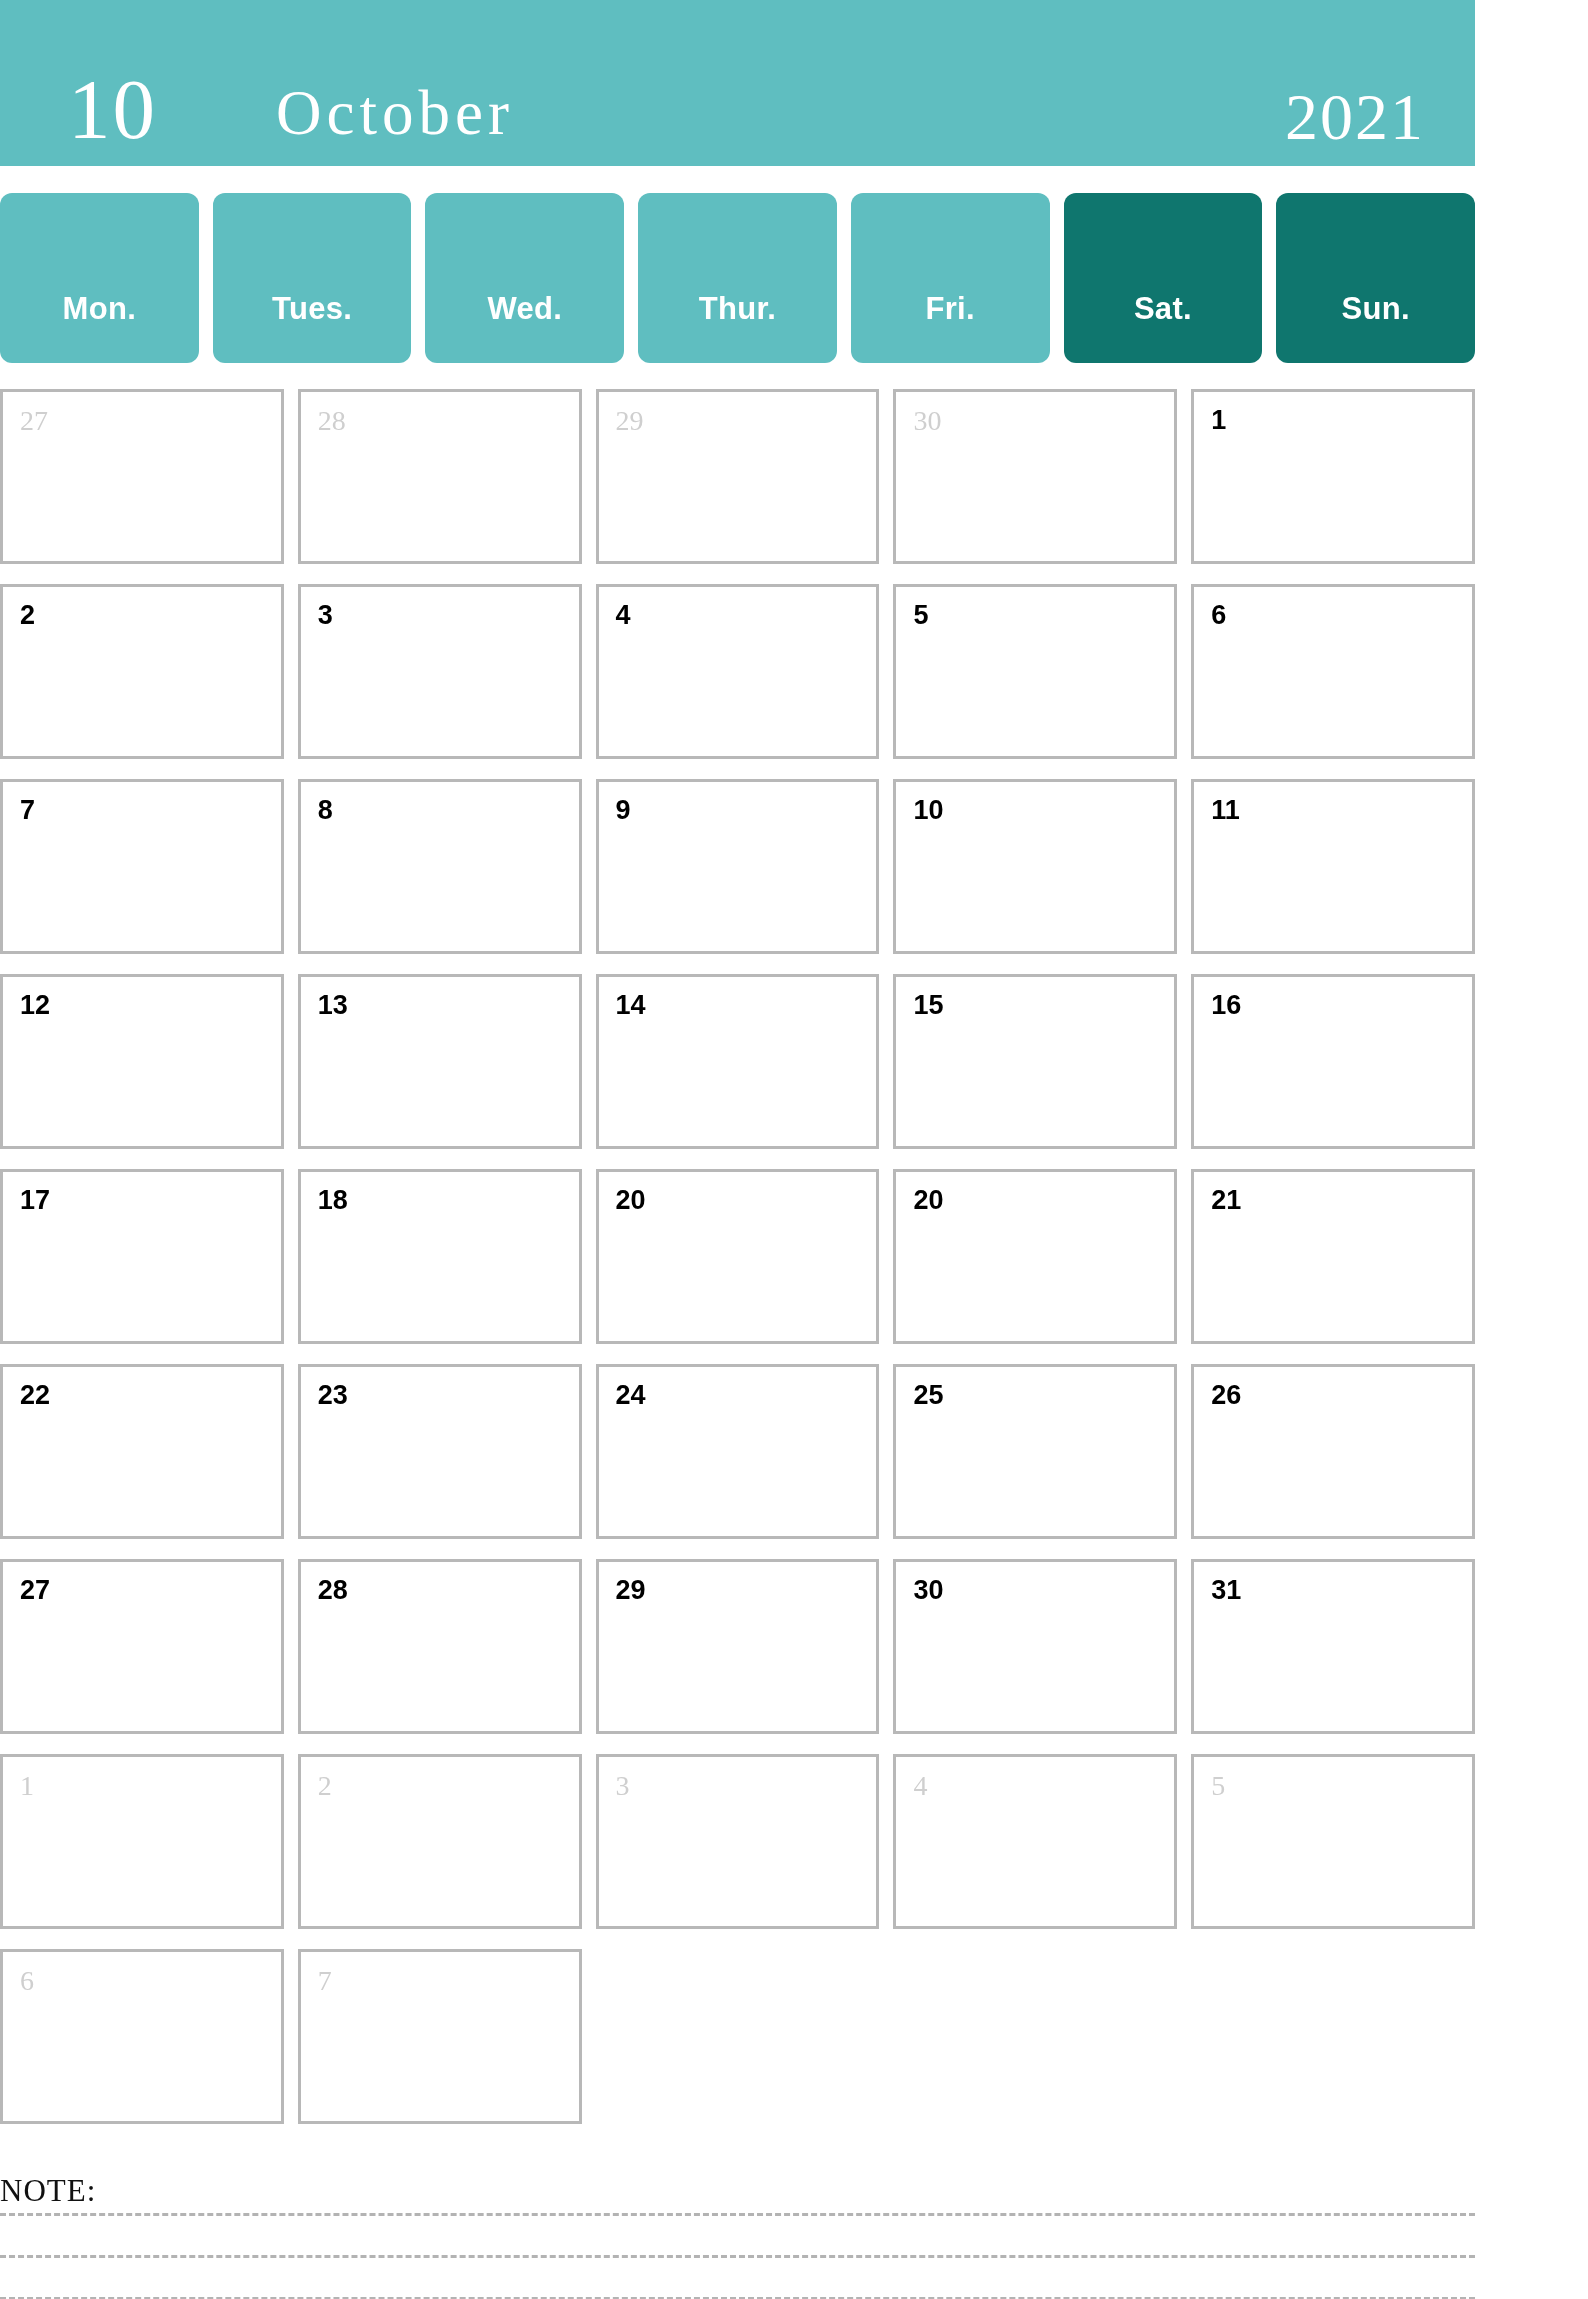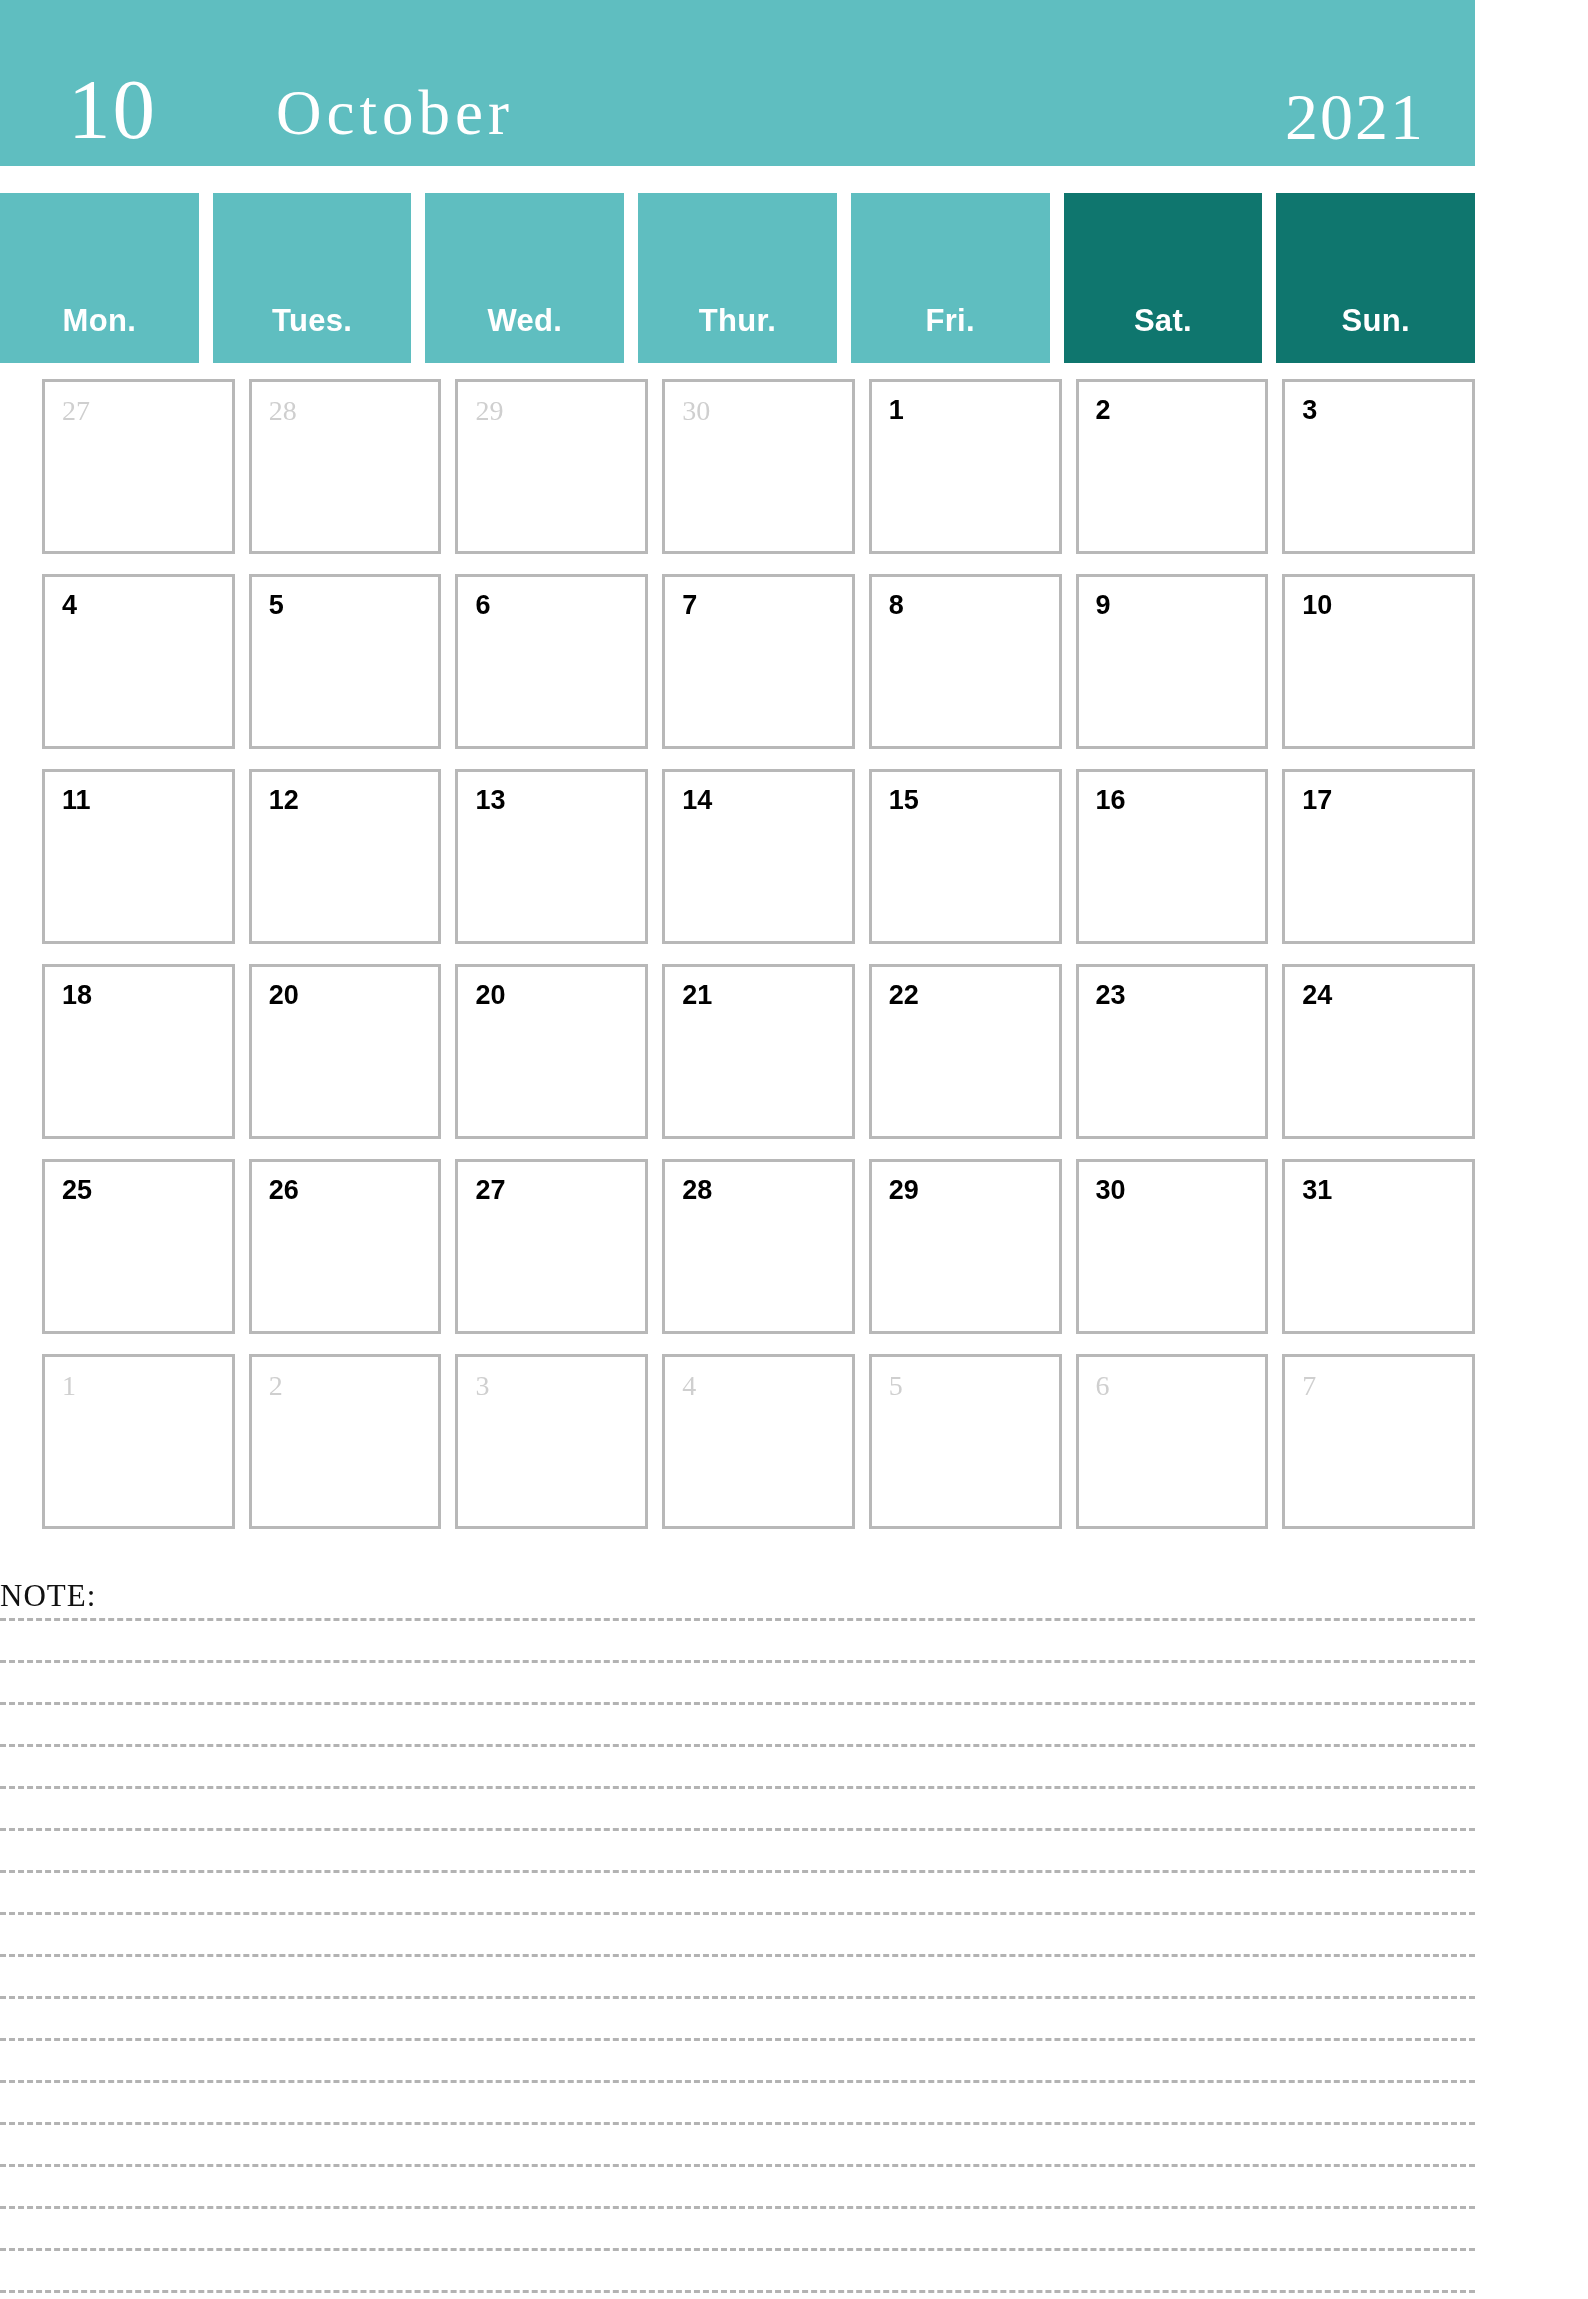--- a/index.html
+++ b/index.html
@@ -70,41 +70,41 @@
     margin-top: 27px;
     padding: 0 0px;
   }
   .weekday-cell {
     height: 170px;
     background: #5FBEC0;
     display: flex;
     align-items: flex-end;
     justify-content: center;
     box-sizing: border-box;
-    padding-bottom: 24px;
+    padding-bottom: 36px;
+    border-radius: 12px;
   }
   .weekday-cell.weekend {
     background: #0f766e;
   }
   .weekday-label {
     color: #ffffff;
     font-size: 31px;
     font-weight: 700;
     letter-spacing: 0.3px;
     font-family: "Liberation Sans", sans-serif;
   }
 
   
   .date-grid {
-    margin-top: 16px;
+    margin-top: 26px;
     display: grid;
-    grid-template-columns: repeat(7, 1fr);
+    grid-template-columns: repeat(5, 1fr);
     column-gap: 14px;
     row-gap: 20px;
-    padding-left: 42px;
   }
   .date-cell {
     height: 175px;
     border: 3px solid #b8b8b8;
     box-sizing: border-box;
     background: #ffffff;
     position: relative;
   }
   .date-num {
     position: absolute;

